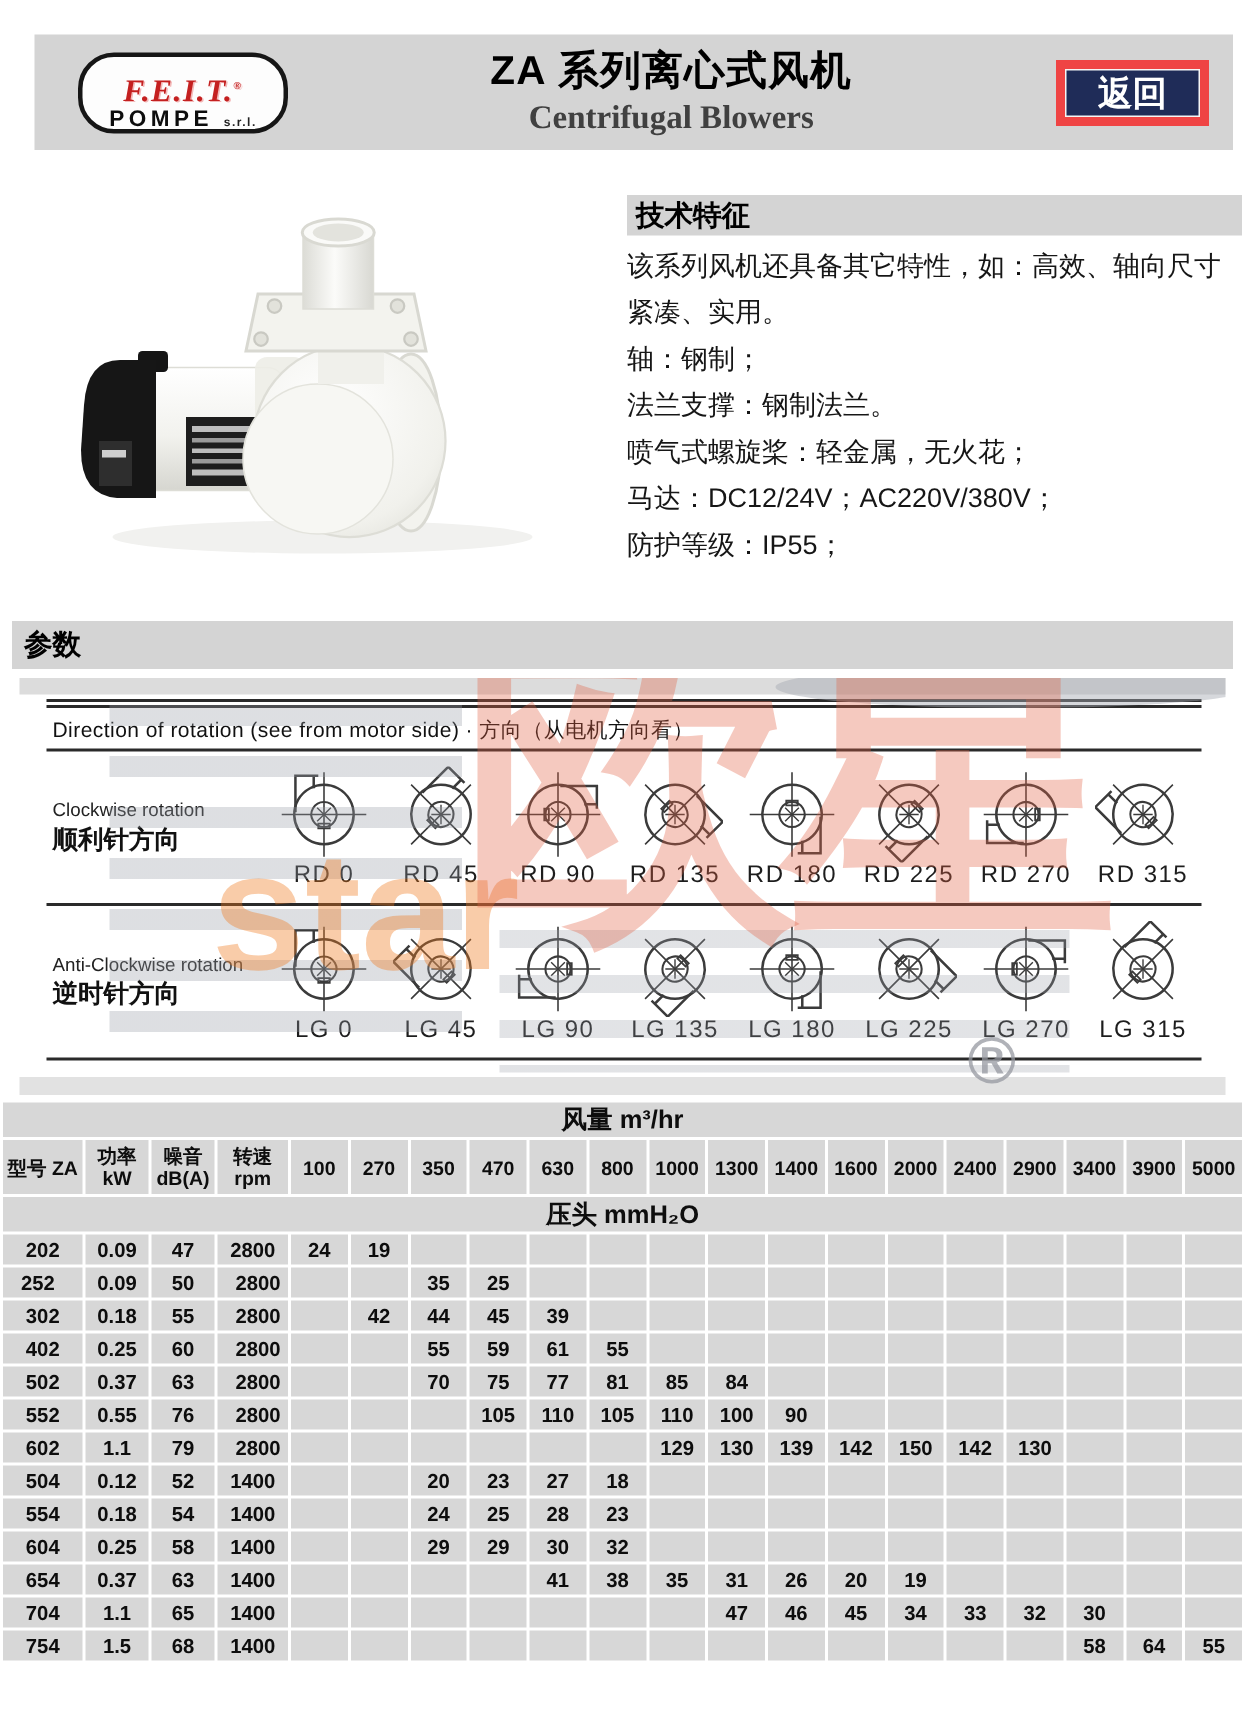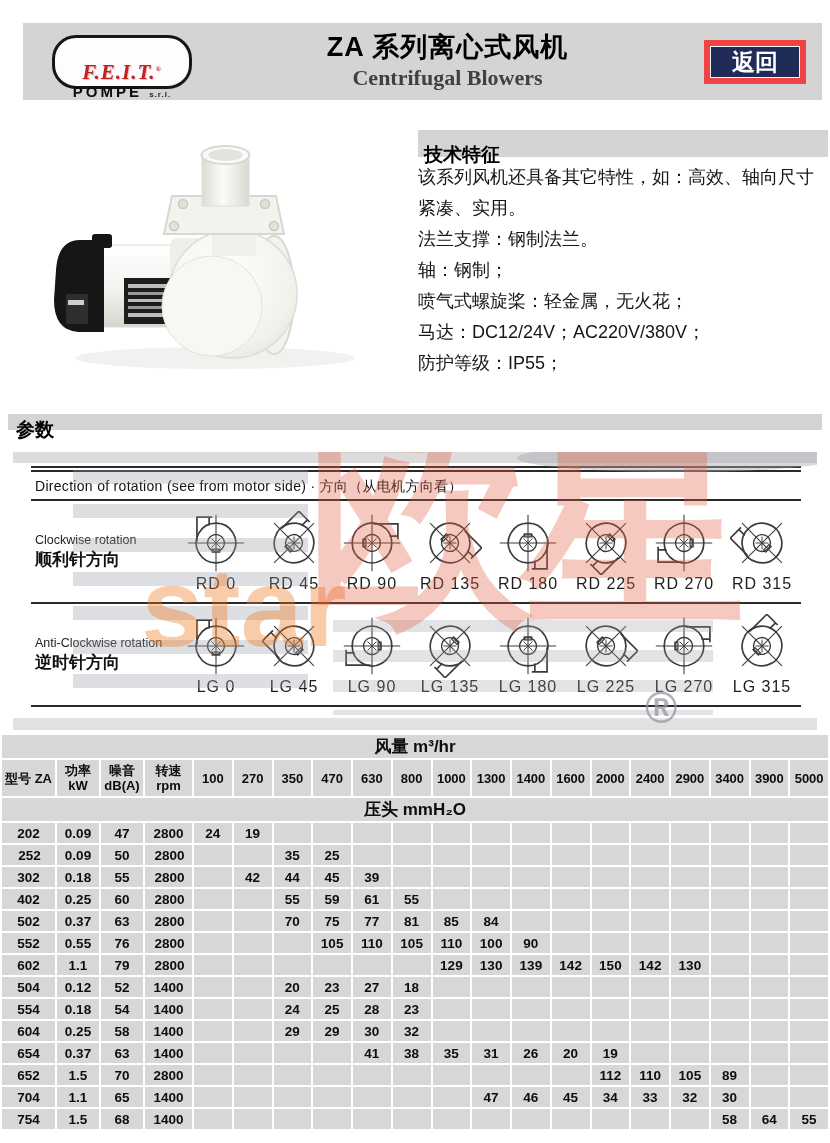--- a/index.html
+++ b/index.html
@@ -2,41 +2,41 @@
 <html><head>
 <meta charset="utf-8">
 <style>
   *{margin:0;padding:0;box-sizing:border-box}
   html,body{width:830px;height:1143px;overflow:hidden}
   body{background:#fff;font-family:"Liberation Sans","DejaVu Sans",sans-serif;color:#111;position:relative}
   #page{position:absolute;inset:0;overflow:hidden;background:#fff}
 
   
   .header-bar{position:absolute;left:23px;top:23px;width:799px;height:77px;background:#d4d4d4}
-  .logo{position:absolute;left:29px;top:12px;width:140px;height:54px;background:#fdfdfd;border:3px solid #161616;border-radius:24px;text-align:center;padding-top:21px}
+  .logo{position:absolute;left:29px;top:12px;width:140px;height:54px;background:#fdfdfd;border:3px solid #161616;border-radius:24px;text-align:center;padding-top:9px}
   .logo-top{font-family:"Liberation Serif","DejaVu Serif",serif;font-weight:bold;font-style:italic;color:#c42020;font-size:21px;letter-spacing:1px;line-height:21px;text-shadow:1px 1px 0 #f3b9b9}
   .logo-reg{font-size:7px;vertical-align:super;color:#c42020}
   .logo-bottom{font-weight:bold;color:#0d0d0d;font-size:15px;letter-spacing:3px;line-height:17px}
   .logo-suffix{font-size:8px;letter-spacing:1px;font-weight:bold;color:#222}
   .titles{position:absolute;left:180px;right:130px;top:7px;text-align:center}
   .title-zh{font-size:27px;font-weight:bold;letter-spacing:1px;line-height:35px;color:#000}
   .title-en{font-family:"Liberation Serif","DejaVu Serif",serif;font-size:22px;font-weight:bold;line-height:26px;color:#404040}
   .back-btn{position:absolute;right:16px;top:17px;width:102px;height:44px;background:#1f2c58;color:#fff;font-size:23px;font-weight:bold;border:6px solid #ef4444;box-shadow:inset 0 0 0 1px #f5f5f5;display:flex;align-items:center;justify-content:center;cursor:pointer;font-family:inherit}
 
   
   .photo{position:absolute;left:20px;top:108px;width:380px;height:292px}
 
   
   .features{position:absolute;left:418px;top:130px;width:410px}
-  .feat-head{background:#d4d4d4;height:27px;font-size:19px;font-weight:bold;padding:12px 6px;color:#000}
+  .feat-head{background:#d4d4d4;height:27px;font-size:19px;font-weight:bold;padding:1px 6px;color:#000}
   .feat-lines{padding-top:5px}
   .feat-line{font-size:18px;line-height:31px;color:#161616}
 
   
-  .params-head{position:absolute;left:8px;top:414px;width:814px;height:16px;background:#d4d4d4;font-size:19px;font-weight:bold;padding:3px 8px;color:#000}
+  .params-head{position:absolute;left:8px;top:414px;width:814px;height:32px;background:#d4d4d4;font-size:19px;font-weight:bold;padding:3px 8px;color:#000}
 
   
   .panel{position:absolute;left:13px;top:452px;width:804px;height:278px;background:#fff}
   .panel-topstrip{position:absolute;left:0;top:0;width:100%;height:11px;background:#dcdcdc}
   .panel-botstrip{position:absolute;left:0;bottom:0;width:100%;height:12px;background:#e2e2e2}
   .panel-inner{position:absolute;left:18px;right:16px;top:14px;bottom:16px}
   .rule{border-top:2px solid #2a2a2a;height:0}
   .rule-double{height:6px;border-top:2px solid #2a2a2a;border-bottom:2px solid #2a2a2a}
   .rot-title{height:27px;font-size:14px;padding:6px 2px 0 4px;color:#111;letter-spacing:.3px}
   .rot-row{display:flex;align-items:center;height:101px}
@@ -55,21 +55,21 @@
   .wm-main{position:absolute;left:295px;top:-42px;font-size:225px;font-weight:900;color:rgba(226,96,66,.34);letter-spacing:-12px;line-height:1}
   .wm-star{position:absolute;left:128px;top:100px;font-size:112px;font-weight:bold;color:rgba(238,120,30,.38);line-height:1}
   .wm-reg{position:absolute;left:632px;top:234px;font-size:44px;font-weight:bold;color:rgba(150,152,160,.75);line-height:1}
 
   
   .spec-table{position:absolute;left:0;top:733px;width:830px;border-collapse:separate;border-spacing:2px;table-layout:fixed}
   .spec-table td{background:#d7d7d7;text-align:center;vertical-align:middle;padding:0;color:#0d0d0d}
   .spec-table td.band{height:20px;font-size:17px;font-weight:bold}
   .spec-table td.hdr{height:36px;font-size:13px;line-height:15px;font-weight:bold}
   .spec-table td.num{height:20px;font-size:13.5px;font-weight:bold}
-  .spec-table td.al{text-align:center;padding-left:2px}
+  .spec-table td.al{text-align:left;padding-left:12px}
 </style>
 </head>
 <body>
 
 <div id="page">
 
   <div class="header-bar">
     <div class="logo">
       <div class="logo-top"><span>F.E.I.T.</span><span class="logo-reg">®</span></div>
       <div class="logo-bottom"><span>POMPE</span> <span class="logo-suffix">s.r.l.</span></div>
@@ -132,22 +132,22 @@
 
     <rect x="182" y="46" width="47" height="52" fill="url(#gPipe)" stroke="#ddddd6" stroke-width="1"></rect>
     <ellipse cx="205.5" cy="47" rx="24" ry="9" fill="#fafaf8" stroke="#d9d9d2" stroke-width="2"></ellipse>
     <ellipse cx="205.5" cy="47" rx="17" ry="6" fill="#e3e3dd"></ellipse>
   </svg>
 
   <div class="features">
     <div class="feat-head">技术特征</div>
     <div class="feat-lines">
         <div class="feat-line">该系列风机还具备其它特性，如：高效、轴向尺寸紧凑、实用。</div>
+        <div class="feat-line">轴：钢制；</div>
         <div class="feat-line">法兰支撑：钢制法兰。</div>
-        <div class="feat-line">轴：钢制；</div>
         <div class="feat-line">喷气式螺旋桨：轻金属，无火花；</div>
         <div class="feat-line">马达：DC12/24V；AC220V/380V；</div>
         <div class="feat-line">防护等级：IP55；</div>
       </div>
   </div>
 
   <div class="params-head">参数</div>
 
   <div class="panel">
     <div class="panel-topstrip"></div>
@@ -690,42 +690,20 @@
           <td class="num">26</td>
           <td class="num">20</td>
           <td class="num">19</td>
           <td class="num"></td>
           <td class="num"></td>
           <td class="num"></td>
           <td class="num"></td>
           <td class="num"></td>
         </tr>
         <tr>
-          <td class="num">652</td>
-          <td class="num">1.5</td>
-          <td class="num">70</td>
-          <td class="num">2800</td>
-          <td class="num"></td>
-          <td class="num"></td>
-          <td class="num"></td>
-          <td class="num"></td>
-          <td class="num"></td>
-          <td class="num"></td>
-          <td class="num"></td>
-          <td class="num"></td>
-          <td class="num"></td>
-          <td class="num"></td>
-          <td class="num">112</td>
-          <td class="num">110</td>
-          <td class="num">105</td>
-          <td class="num">89</td>
-          <td class="num"></td>
-          <td class="num"></td>
-        </tr>
-        <tr>
           <td class="num">704</td>
           <td class="num">1.1</td>
           <td class="num">65</td>
           <td class="num">1400</td>
           <td class="num"></td>
           <td class="num"></td>
           <td class="num"></td>
           <td class="num"></td>
           <td class="num"></td>
           <td class="num"></td>

